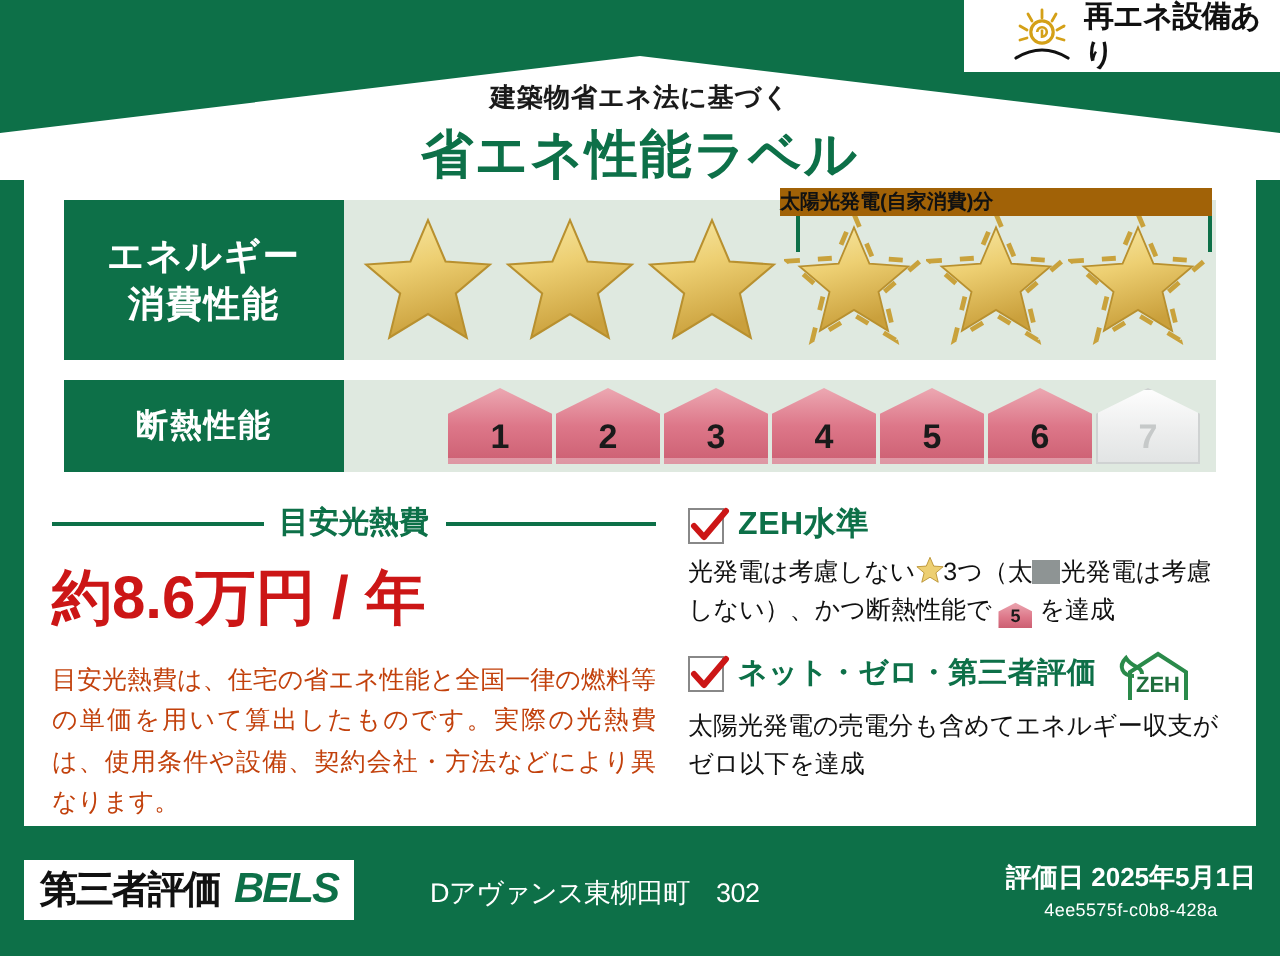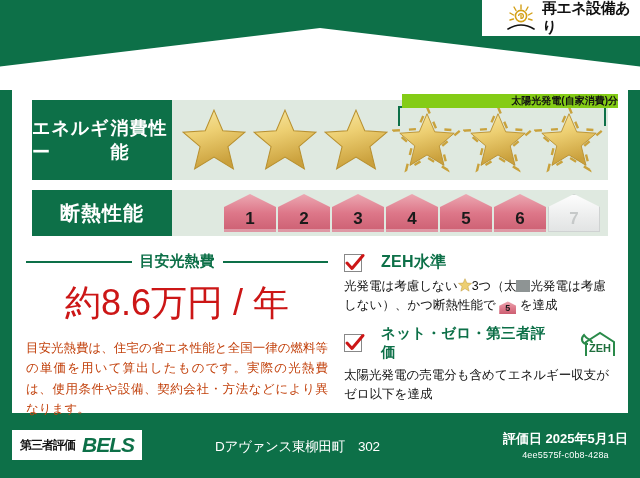--- a/index.html
+++ b/index.html
@@ -56,27 +56,27 @@
   .panel {
     position: absolute; left: 12px; top: 88px;
     width: 616px; height: 325px;
     background: #ffffff;
   }
 
   
   .perf-row { position: absolute; display: flex; }
   .perf-label {
     background: #0d7048; color: #ffffff;
-    display: flex; flex-direction: row; align-items: center; justify-content: center;
+    display: flex; flex-direction: column; align-items: center; justify-content: center;
     font-weight: 700; letter-spacing: 1px;
   }
   #row-energy { left: 20px; top: 12px; }
   #row-energy .perf-label { width: 140px; height: 80px; font-size: 18px; line-height: 1.35; }
   #row-insul { left: 20px; top: 102px; }
-  #row-insul .perf-label { width: 140px; height: 46px; font-size: 20px; }
+  #row-insul .perf-label { width: 140px; height: 46px; font-size: 16px; }
 
   .perf-value {
     background: #dfe9e0; position: relative;
   }
   #row-energy .perf-value { width: 436px; height: 80px; }
   #row-insul .perf-value { width: 436px; height: 46px; }
 
   
   .stars {
     position: absolute; left: 0; top: 0; width: 100%; height: 100%;
@@ -90,23 +90,23 @@
   .star.pv    { width: 58px; height: 58px; }
   .dash-ring { position: absolute; left: 50%; top: 50%; transform: translate(-50%,-50%);
                width: 70px; height: 70px; }
 
   
   .pv-bracket {
     position: absolute; left: 226px; top: 6px; width: 208px; height: 20px;
     border: 2px solid #0d7048; border-bottom: none;
   }
   .pv-caption {
-    position: absolute; left: 230px; top: -6px; width: 216px;
-    text-align: right; font-size: 10px; font-weight: 700; color: #111;
-    background: #84cc16; z-index: 3;
+    position: absolute; left: 218px; top: -6px; width: 216px;
+    text-align: left; font-size: 10px; font-weight: 700; color: #111;
+    background: #a16207; z-index: 3;
   }
 
   
   .houses {
     position: absolute; left: 0; top: 0; width: 100%; height: 100%;
     display: flex; align-items: center; padding-left: 52px; gap: 2px;
   }
   .house {
     position: relative; width: 52px; height: 38px;
     display: flex; align-items: flex-end; justify-content: center;
@@ -131,30 +131,30 @@
 
   
   .lower { position: absolute; left: 0; top: 162px; width: 616px; height: 163px; display: flex; }
   .lower-left { width: 330px; padding: 0 14px; }
   .lower-right { width: 286px; padding: 2px 10px 0 2px; }
 
   .cost-head { display: flex; align-items: center; gap: 8px; margin-top: 2px; }
   .cost-head .rule { flex: 1; height: 2px; background: #0d7048; }
   .cost-head .txt { font-size: 15px; font-weight: 700; color: #0d7048; white-space: nowrap; }
   .cost-value {
-    text-align: center; color: #cc1616; font-size: 36px; font-weight: 400;
+    color: #cc1616; font-size: 30px; font-weight: 700;
     margin-top: 8px; letter-spacing: 0px;
   }
   .cost-note {
     margin-top: 10px; font-size: 12.5px; line-height: 1.62; color: #c2410c;
     text-align: justify;
   }
 
   .zeh-block { margin-bottom: 2px; }
-  .zeh-head { display: flex; align-items: center; gap: 19px; }
+  .zeh-head { display: flex; align-items: center; gap: 7px; }
   .check-box {
     width: 18px; height: 18px; border: 1.5px solid #888; background: #fff;
     position: relative; flex: 0 0 18px;
   }
   .check-box svg { position: absolute; left: -1px; top: -3px; }
   .zeh-title { font-size: 16px; font-weight: 700; color: #0d7048; letter-spacing: .3px; }
   .zeh-title.small { font-size: 14.5px; }
   .zeh-logo { width: 40px; height: 26px; margin-left: 2px; }
   .zeh-body { font-size: 12.5px; line-height: 1.55; color: #111; margin-top: 4px; }
   .inline-star { display: inline-block; width: 14px; height: 14px; vertical-align: -2px; }
@@ -167,21 +167,21 @@
   }
   .redact { display:inline-block; width:14px; height:12px; background:#8e9494; vertical-align:-2px; }
 
   
   .footer { position: absolute; left: 0; bottom: 0; width: 640px; height: 58px; }
   .bels-box {
     position: absolute; left: 12px; top: 10px;
     height: 30px; background: #ffffff;
     display: flex; align-items: center; gap: 7px; padding: 0 8px;
   }
-  .bels-jp { font-size: 12px; font-weight: 700; color: #111; letter-spacing: -1px; text-align: center; }
+  .bels-jp { font-size: 19px; font-weight: 700; color: #111; letter-spacing: -1px; text-align: center; }
   .bels-en { font-size: 21px; font-weight: 700; color: #0d7048; letter-spacing: -1px; font-style: italic; }
   .bels-name {
     position: absolute; left: 215px; top: 18px;
     font-size: 13.5px; color: #ffffff; font-weight: 400; letter-spacing: -.3px;
   }
   .eval-date {
     position: absolute; right: 12px; top: 10px;
     text-align: center; color: #ffffff;
   }
   .eval-date .d { font-size: 13px; font-weight: 700; }
@@ -207,20 +207,24 @@
         </g>
         <circle cx="17" cy="13" r="5.6" fill="none" stroke="#d4a017" stroke-width="1.6"></circle>
         <path d="M14.6 13 a2.4 2.4 0 1 1 2.4 2.4 l0 -3.6" fill="none" stroke="#d4a017" stroke-width="1.3"></path>
         <path d="M4 26 Q17 18 30 26" fill="none" stroke="#111" stroke-width="1.6" stroke-linecap="round"></path>
       </svg>
     </span>
     <span>再エネ設備あり</span>
   </div>
 
   <div class="roof"></div>
+  <div class="title-wrap">
+    <div class="title-sub">建築物省エネ法に基づく</div>
+    <div class="title-main">省エネ性能ラベル</div>
+  </div>
 
   <div class="panel">
 
     <div class="perf-row" id="row-energy">
       <div class="perf-label">
         <span>エネルギー</span>
         <span>消費性能</span>
       </div>
       <div class="perf-value">
 

